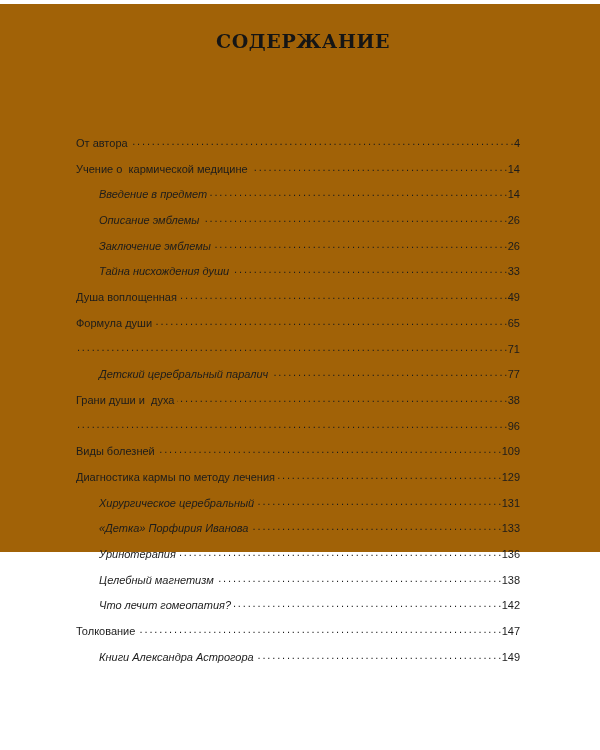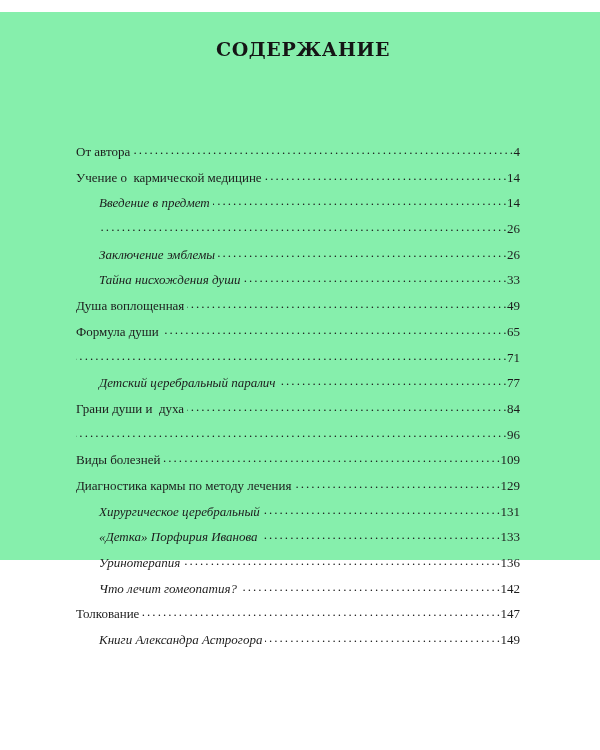--- a/index.html
+++ b/index.html
@@ -10,24 +10,24 @@
     body {
       width: 600px;
       height: 750px;
       position: relative;
       overflow: hidden;
       color: #1c1c1c;
     }
     .page {
       position: absolute;
       left: 0;
-      top: 12px;
+      top: 4px;
       width: 600px;
       height: 548px;
-      background: #86efac;
+      background: #a16207;
     }
     .title {
       position: absolute;
       top: 26px;
       left: 0;
       width: 606px;
       text-align: center;
       font-family: "DejaVu Serif", "Liberation Serif", serif;
       font-weight: bold;
       font-size: 19px;
@@ -40,22 +40,22 @@
       left: 76px;
       width: 444px;
       margin: 0;
       padding: 0;
       list-style: none;
     }
     .toc-row {
       display: flex;
       align-items: baseline;
       height: 25.7px;
-      font-family: Liberation Serif, serif;
-      font-size: 13px;
+      font-family: Liberation Sans, sans-serif;
+      font-size: 11px;
       line-height: 25.7px;
       white-space: nowrap;
       overflow: hidden;
     }
     .toc-row.sub {
       padding-left: 23px;
       font-style: italic;
     }
     .toc-label {
       flex: 0 0 auto;
@@ -101,20 +101,21 @@
       <span class="toc-label" style="white-space:pre">Учение о  кармической медицине</span>
       <span class="toc-leader"></span>
       <span class="toc-page">14</span>
     </li>
     <li class="toc-row sub">
       <span class="toc-label">Введение в предмет</span>
       <span class="toc-leader"></span>
       <span class="toc-page">14</span>
     </li>
     <li class="toc-row sub">
+      <span class="toc-label">Описание эмблемы</span>
       <span class="toc-leader"></span>
       <span class="toc-page">26</span>
     </li>
     <li class="toc-row sub">
       <span class="toc-label">Заключение эмблемы</span>
       <span class="toc-leader"></span>
       <span class="toc-page">26</span>
     </li>
     <li class="toc-row sub">
       <span class="toc-label">Тайна нисхождения души</span>
@@ -136,21 +137,21 @@
       <span class="toc-page">71</span>
     </li>
     <li class="toc-row sub">
       <span class="toc-label">Детский церебральный паралич</span>
       <span class="toc-leader"></span>
       <span class="toc-page">77</span>
     </li>
     <li class="toc-row">
       <span class="toc-label" style="white-space:pre">Грани души и  духа</span>
       <span class="toc-leader"></span>
-      <span class="toc-page">84</span>
+      <span class="toc-page">38</span>
     </li>
     <li class="toc-row">
       <span class="toc-leader"></span>
       <span class="toc-page">96</span>
     </li>
     <li class="toc-row">
       <span class="toc-label">Виды болезней</span>
       <span class="toc-leader"></span>
       <span class="toc-page">109</span>
     </li>
@@ -166,20 +167,25 @@
     </li>
     <li class="toc-row sub">
       <span class="toc-label">«Детка» Порфирия Иванова</span>
       <span class="toc-leader"></span>
       <span class="toc-page">133</span>
     </li>
     <li class="toc-row sub">
       <span class="toc-label">Уринотерапия</span>
       <span class="toc-leader"></span>
       <span class="toc-page">136</span>
+    </li>
+    <li class="toc-row sub">
+      <span class="toc-label">Целебный магнетизм</span>
+      <span class="toc-leader"></span>
+      <span class="toc-page">138</span>
     </li>
     <li class="toc-row sub">
       <span class="toc-label">Что лечит гомеопатия?</span>
       <span class="toc-leader"></span>
       <span class="toc-page">142</span>
     </li>
     <li class="toc-row">
       <span class="toc-label">Толкование</span>
       <span class="toc-leader"></span>
       <span class="toc-page">147</span>

